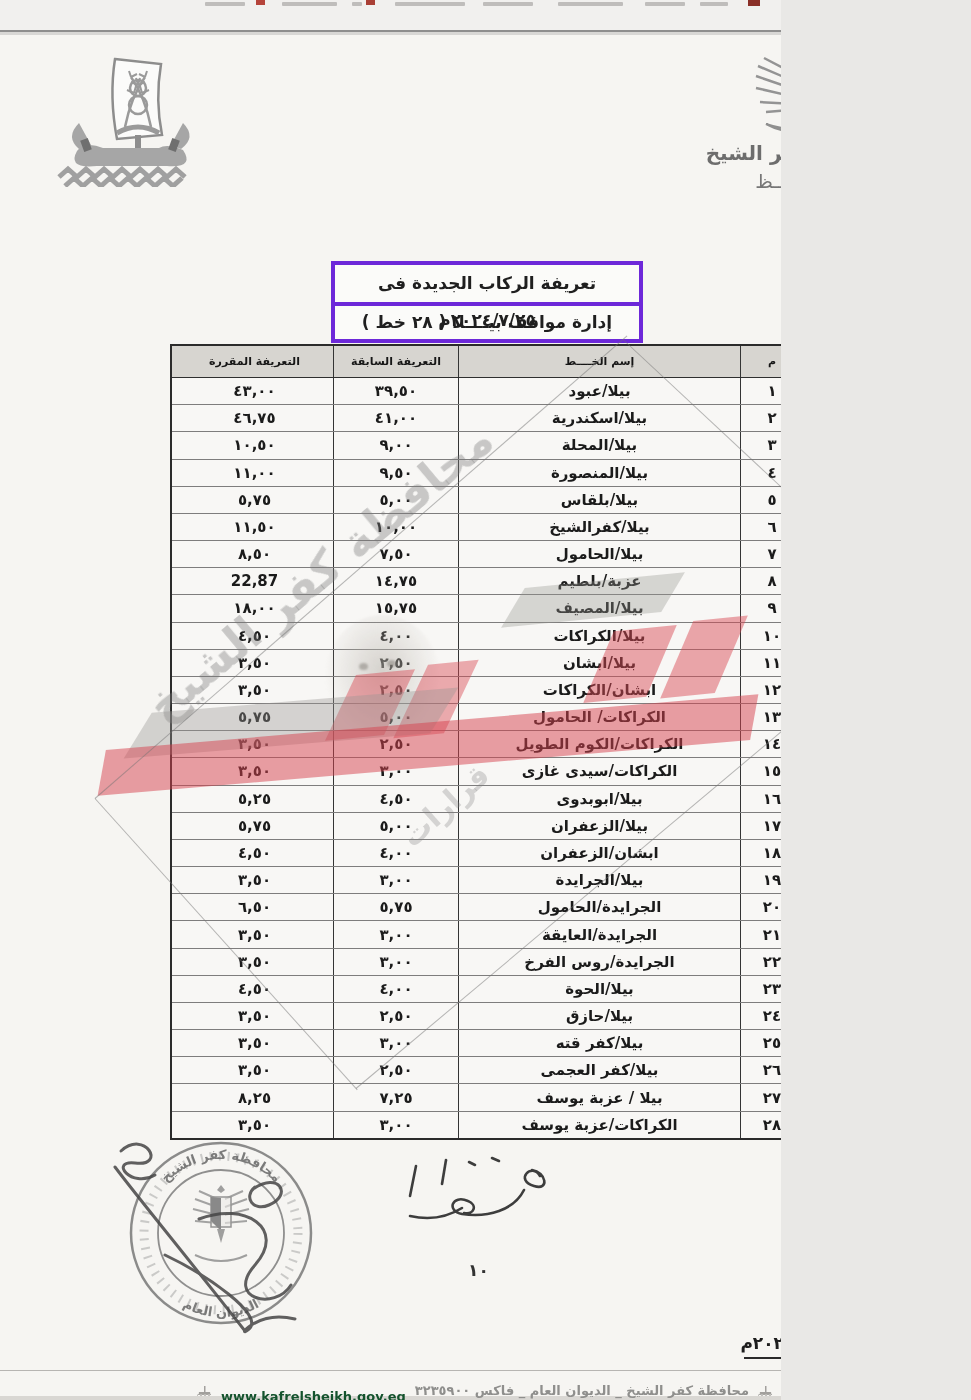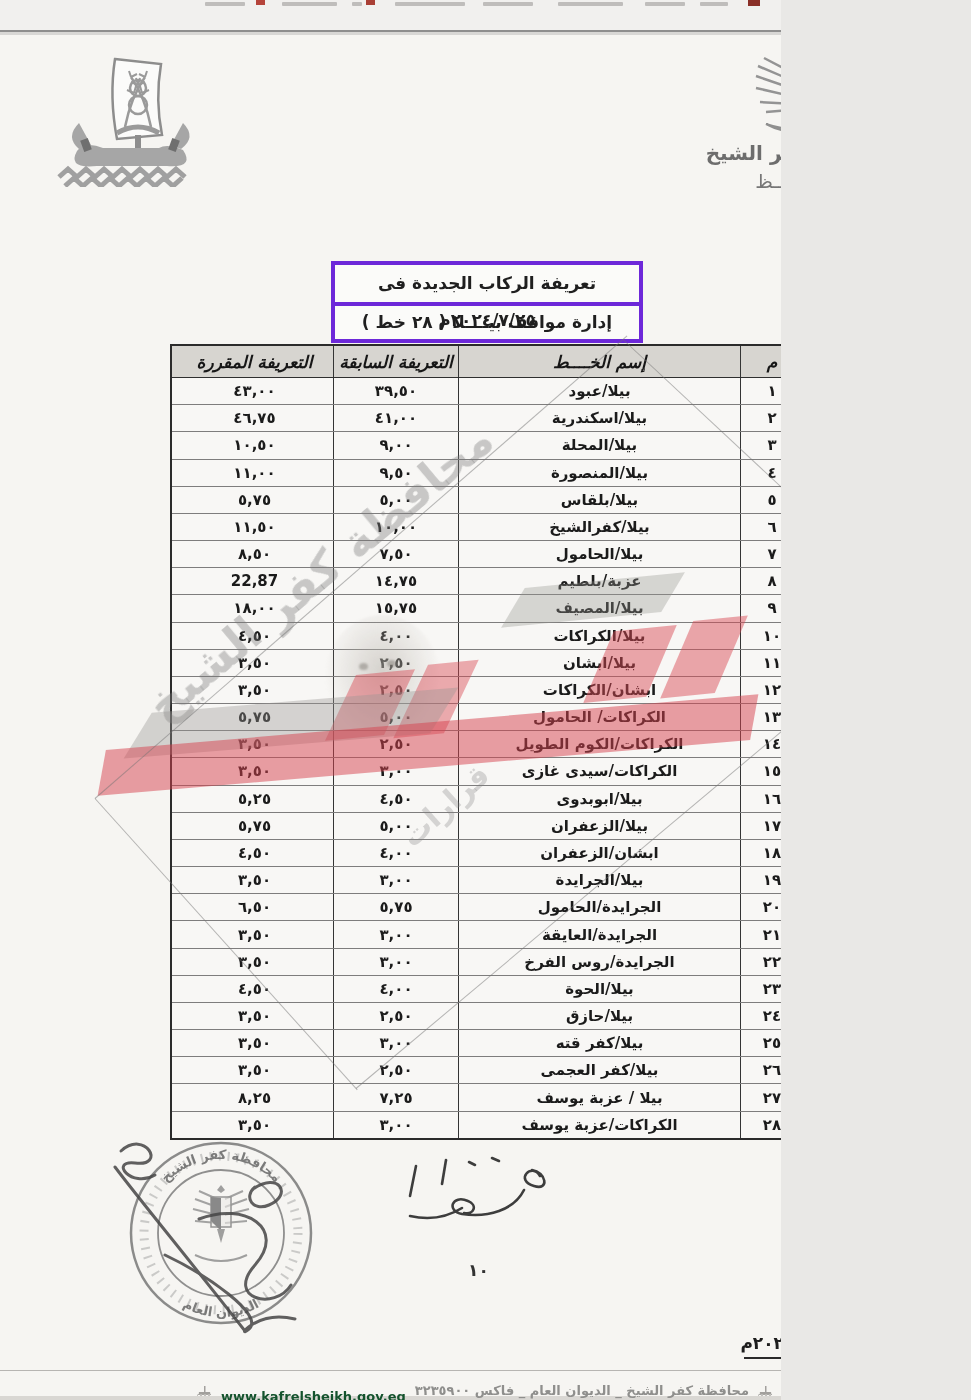--- a/index.html
+++ b/index.html
@@ -33,21 +33,21 @@
   .tariff-table{position:absolute;left:170px;top:344px;width:631px;height:792px;
     border:2px solid #2b2b2b;display:flex;flex-direction:column;direction:rtl;z-index:1;background:rgba(255,255,255,.25);}
   .t-row{display:grid;grid-template-columns:63px 282px 125px 157px;direction:rtl;}
   .t-head{height:31px;background:#d7d5d0;border-bottom:1px solid #2f2f2f;}
   .t-body{flex:1;display:flex;flex-direction:column;}
   .t-body .t-row{flex:1;border-bottom:1px solid rgba(60,60,60,.65);}
   .t-body .t-row:last-child{border-bottom:none;}
   .t-cell{display:flex;align-items:center;justify-content:center;font-weight:bold;
     font-size:15px;color:#1b1b1b;border-left:1.5px solid #343434;overflow:hidden;white-space:nowrap;}
   .t-cell.c-new{border-left:none;}
-  .t-head .t-cell{font-size:17px;color:#161616;font-style:italic;}
+  .t-head .t-cell{font-size:11px;color:#161616;}
 
   
   .wm{position:absolute;pointer-events:none;z-index:2;}
   .wm-text{left:40px;top:545px;width:560px;text-align:center;transform:rotate(-40deg);
     font-size:46px;font-weight:bold;letter-spacing:4px;color:rgba(122,122,122,.38);
     filter:blur(.5px);direction:rtl;}
   .wm-text2{left:392px;top:788px;transform:rotate(-42deg);font-size:30px;font-weight:bold;
     color:rgba(130,130,130,.30);direction:rtl;}
   .wm-face{left:325px;top:615px;width:115px;height:125px;border-radius:50%;
     background:radial-gradient(ellipse at 50% 45%,rgba(185,180,172,.55),rgba(185,180,172,0) 72%);

